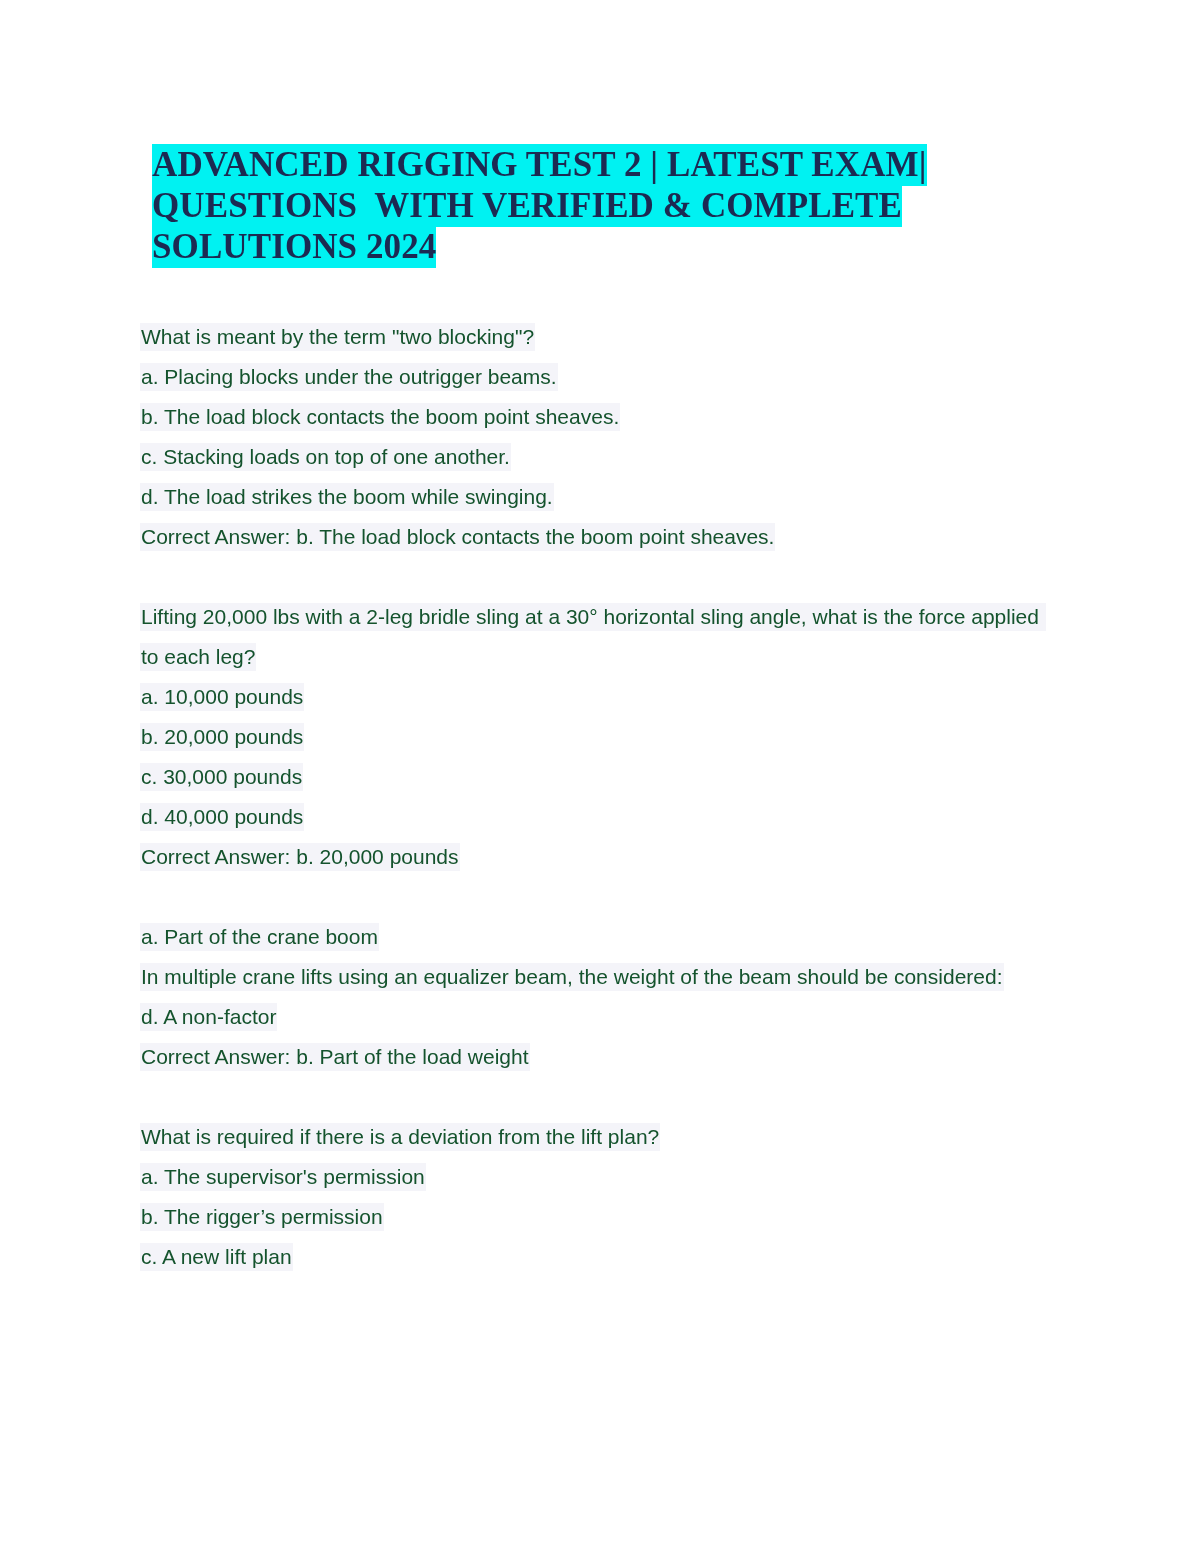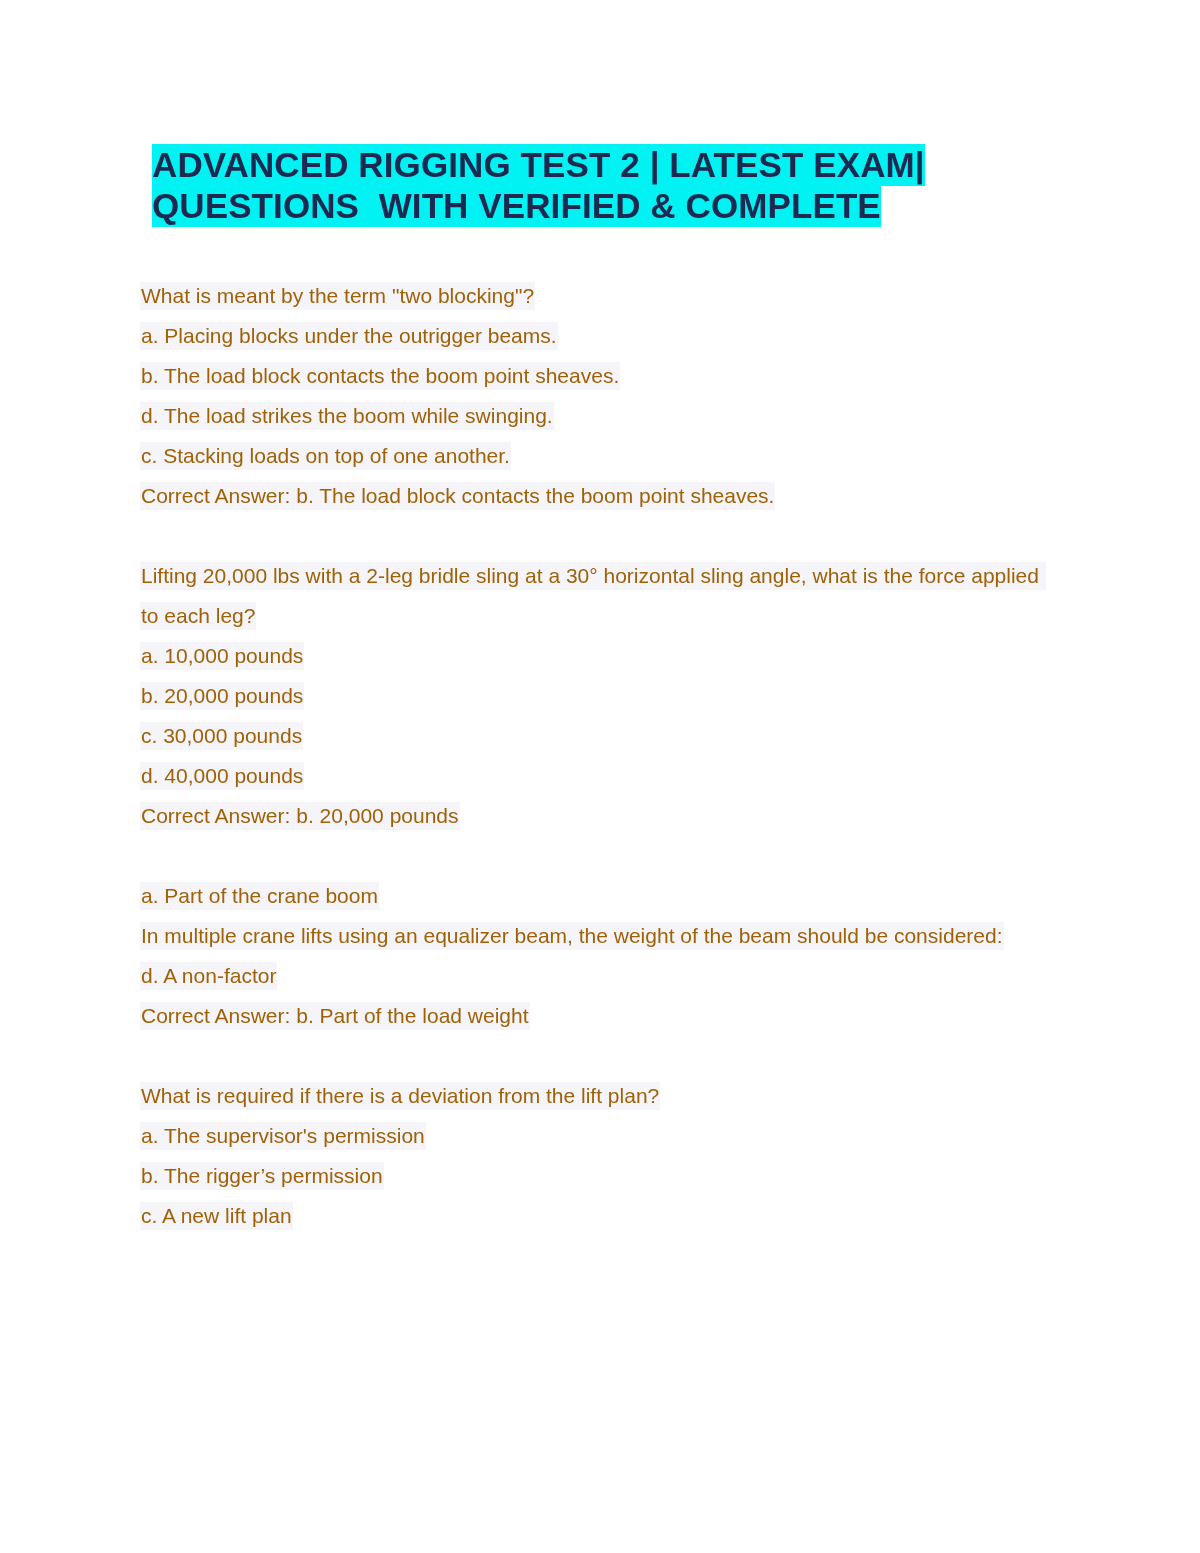--- a/index.html
+++ b/index.html
@@ -29,21 +29,21 @@
 
   .content {
     position: absolute;
     left: 140px;
     top: 132px;
     width: 900px;
   }
 
   
   .doc-title {
-    font-family: Liberation Sans, sans-serif;
+    font-family: Liberation Serif, serif;
     font-weight: bold;
     font-size: 35px;
     line-height: 41px;
     color: #1c2a52;
     letter-spacing: 0.1px;
     margin: 0 0 0 0;
     padding: 12px;
   }
   .doc-title .tline {
     display: block;
@@ -64,21 +64,21 @@
     height: 40px;
   }
   .titlespacer {
     height: 38px;
   }
 
   .line {
     font-family: "Liberation Sans", "DejaVu Sans", sans-serif;
     font-size: 21px;
     line-height: 40px;
-    color: #a16207;
+    color: #14532d;
     white-space: pre-wrap;
     margin: 0;
     padding: 0;
     font-stretch: condensed;
   }
   .line > span.txt {
     background-color: #f4f4f9;
     padding: 2px 1px 3px 1px;
     box-decoration-break: clone;
     -webkit-box-decoration-break: clone;
@@ -90,30 +90,31 @@
 </style>
 </head>
 <body>
 
 <div class="page">
   <div class="content">
 
     <h1 class="doc-title">
       <span class="tline"><span class="hl">ADVANCED RIGGING TEST 2 | LATEST EXAM|</span></span>
       <span class="tline"><span class="hl">QUESTIONS  WITH VERIFIED &amp; COMPLETE</span></span>
+      <span class="tline"><span class="hl">SOLUTIONS 2024</span></span>
     </h1>
 
     <div class="titlespacer"></div>
 
     <div class="qblock">
       <p class="line stem"><span class="txt">What is meant by the term "two blocking"?</span></p>
       <p class="line"><span class="txt">a. Placing blocks under the outrigger beams.</span></p>
       <p class="line"><span class="txt">b. The load block contacts the boom point sheaves.</span></p>
+      <p class="line"><span class="txt">c. Stacking loads on top of one another.</span></p>
       <p class="line"><span class="txt">d. The load strikes the boom while swinging.</span></p>
-      <p class="line"><span class="txt">c. Stacking loads on top of one another.</span></p>
       <p class="line"><span class="txt">Correct Answer: b. The load block contacts the boom point sheaves.</span></p>
     </div>
 
     <div class="qspacer"></div>
 
     <div class="qblock">
       <p class="line stem"><span class="txt">Lifting 20,000 lbs with a 2-leg bridle sling at a 30° horizontal sling angle, what is the force applied to each leg?</span></p>
       <p class="line"><span class="txt">a. 10,000 pounds</span></p>
       <p class="line"><span class="txt">b. 20,000 pounds</span></p>
       <p class="line"><span class="txt">c. 30,000 pounds</span></p>

